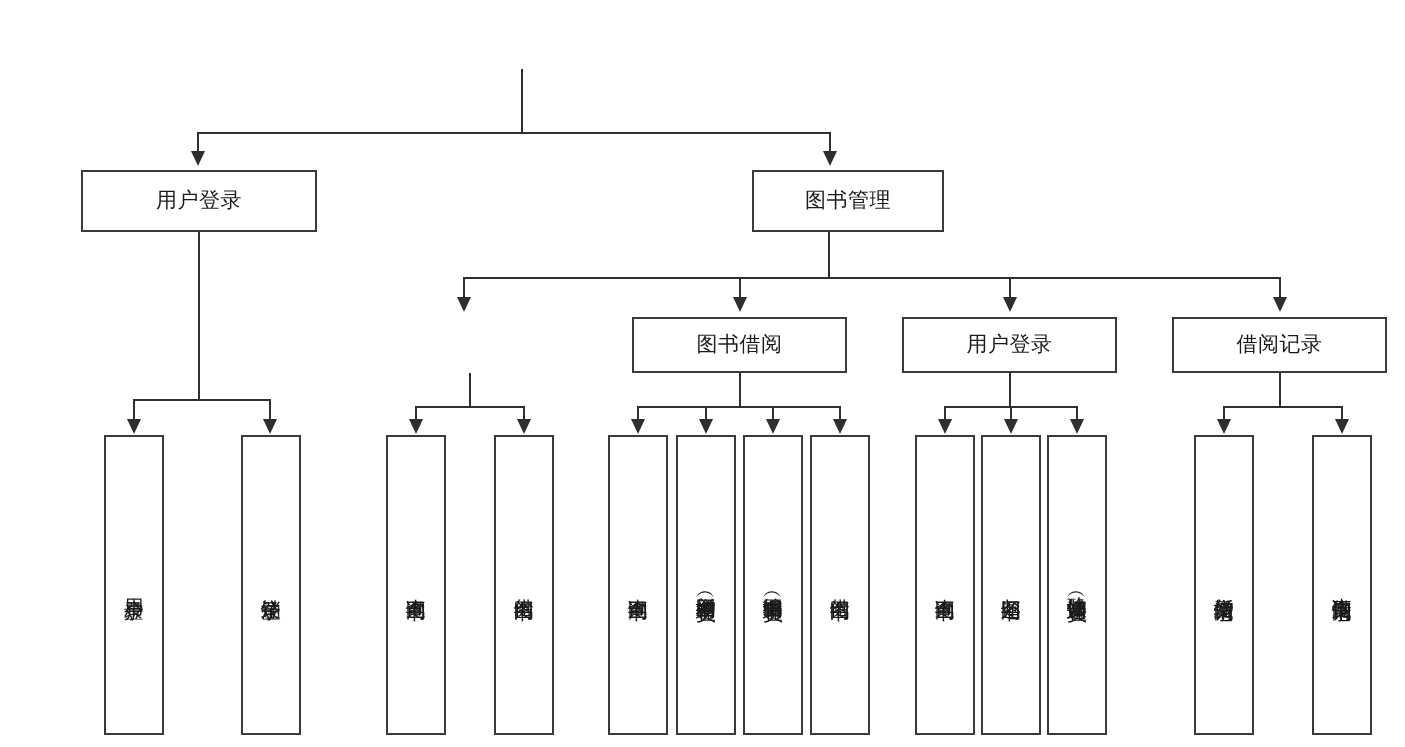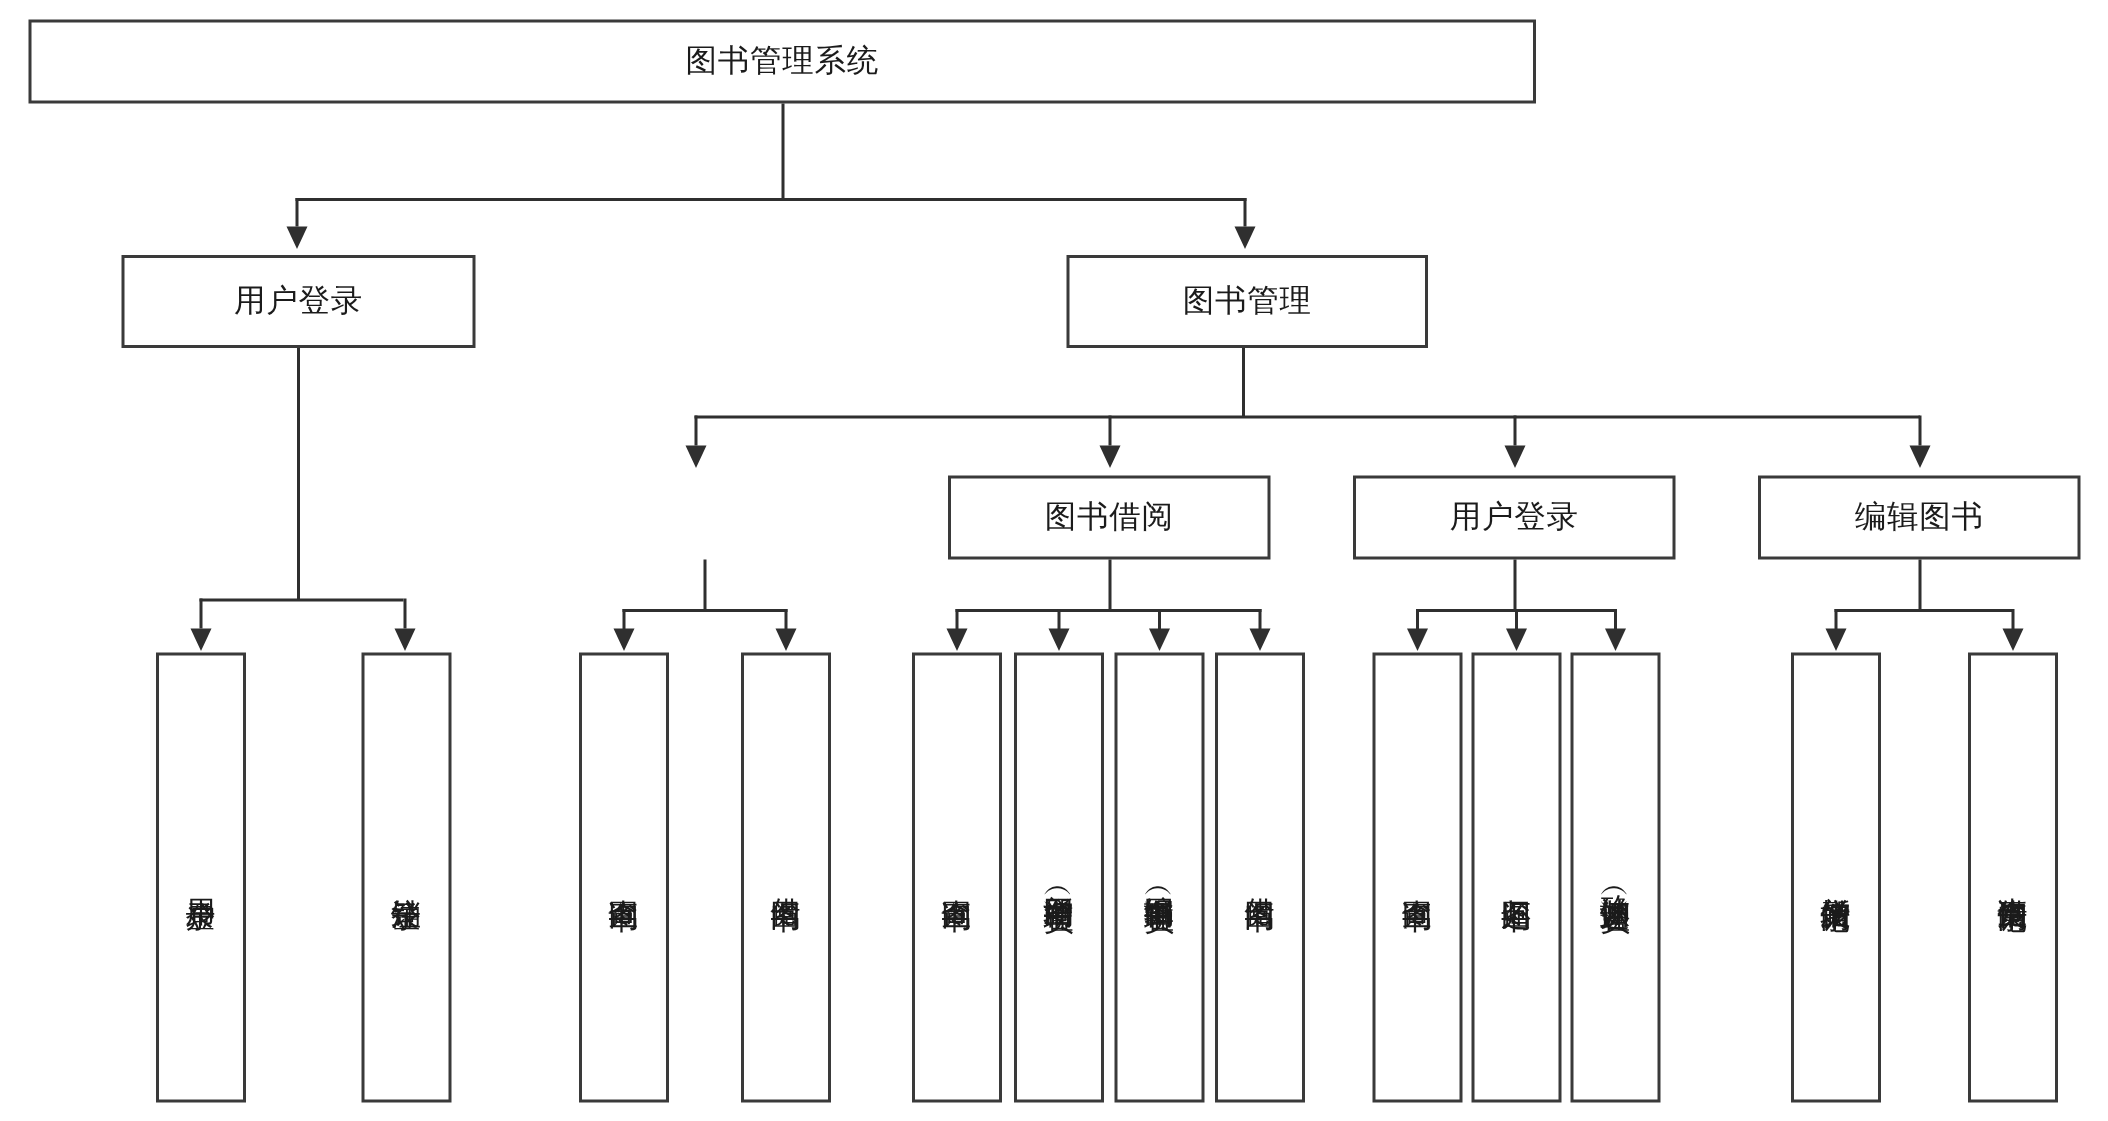--- a/index.html
+++ b/index.html
@@ -83,39 +83,36 @@
     white-space: nowrap;
     letter-spacing: 0.5px;
     font-family: "DejaVu Sans", "Liberation Sans", sans-serif;
   }
 </style>
 </head>
 <body>
 
 <div id="canvas">
 
-  <div class="node root" style="left:19px; top:13px; width:1005px; height:56px;">
-    <span class="label-h">图书管理系统</span>
-  </div>
 
   <div class="vline" style="left:521px; top:69px; height:64px;"></div>
 
   <div class="hline" style="left:197px; top:132px; width:634px;"></div>
 
   <div class="vline" style="left:197px; top:132px; height:19px;"></div>
   <div class="arrow" style="left:191px; top:151px;"></div>
 
   <div class="vline" style="left:829px; top:132px; height:19px;"></div>
   <div class="arrow" style="left:823px; top:151px;"></div>
 
   <div class="node lvl1" style="left:81px; top:170px; width:236px; height:62px;">
     <span class="label-h">用户登录</span>
   </div>
 
-  <div class="node lvl1" style="left:711px; top:170px; width:241px; height:62px;">
+  <div class="node lvl1" style="left:752px; top:170px; width:192px; height:62px;">
     <span class="label-h">图书管理</span>
   </div>
 
   <div class="vline" style="left:198px; top:232px; height:168px;"></div>
   <div class="hline" style="left:133px; top:399px; width:136px;"></div>
   <div class="vline" style="left:133px; top:399px; height:20px;"></div>
   <div class="arrow" style="left:127px; top:419px;"></div>
   <div class="vline" style="left:269px; top:399px; height:20px;"></div>
   <div class="arrow" style="left:263px; top:419px;"></div>
 
@@ -134,21 +131,21 @@
   <div class="vline" style="left:1279px; top:277px; height:20px;"></div>
   <div class="arrow" style="left:1273px; top:297px;"></div>
 
   <div class="node lvl2" style="left:632px; top:317px; width:215px; height:56px;">
     <span class="label-h">图书借阅</span>
   </div>
   <div class="node lvl2" style="left:902px; top:317px; width:215px; height:56px;">
     <span class="label-h">用户登录</span>
   </div>
   <div class="node lvl2" style="left:1172px; top:317px; width:215px; height:56px;">
-    <span class="label-h">编辑图书</span>
+    <span class="label-h">借阅记录</span>
   </div>
 
   <div class="vline" style="left:469px; top:373px; height:34px;"></div>
   <div class="hline" style="left:415px; top:406px; width:110px;"></div>
   <div class="vline" style="left:415px; top:406px; height:14px;"></div>
   <div class="arrow" style="left:409px; top:419px;"></div>
   <div class="vline" style="left:523px; top:406px; height:14px;"></div>
   <div class="arrow" style="left:517px; top:419px;"></div>
 
   <div class="vline" style="left:739px; top:373px; height:34px;"></div>

